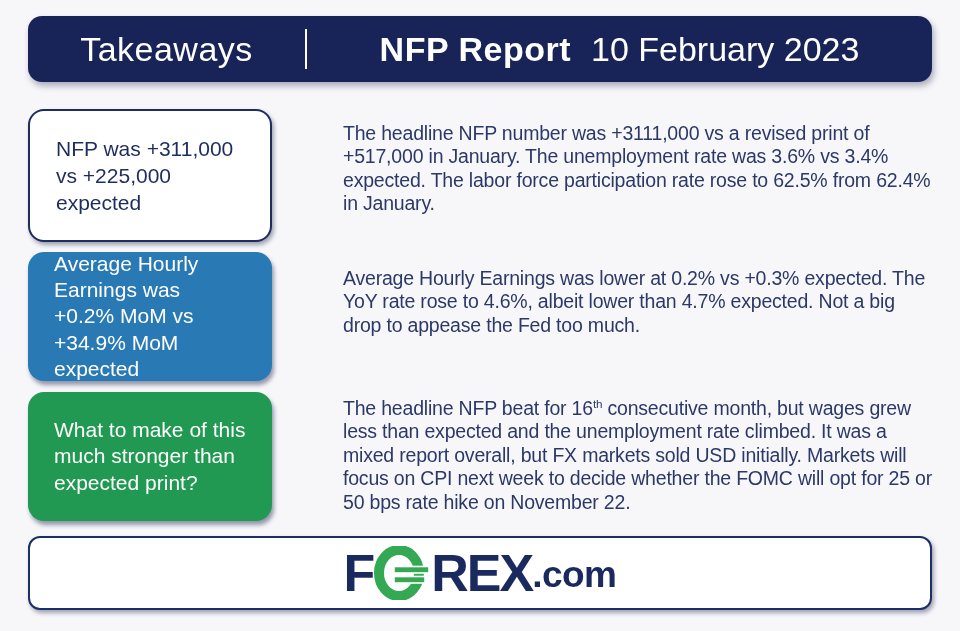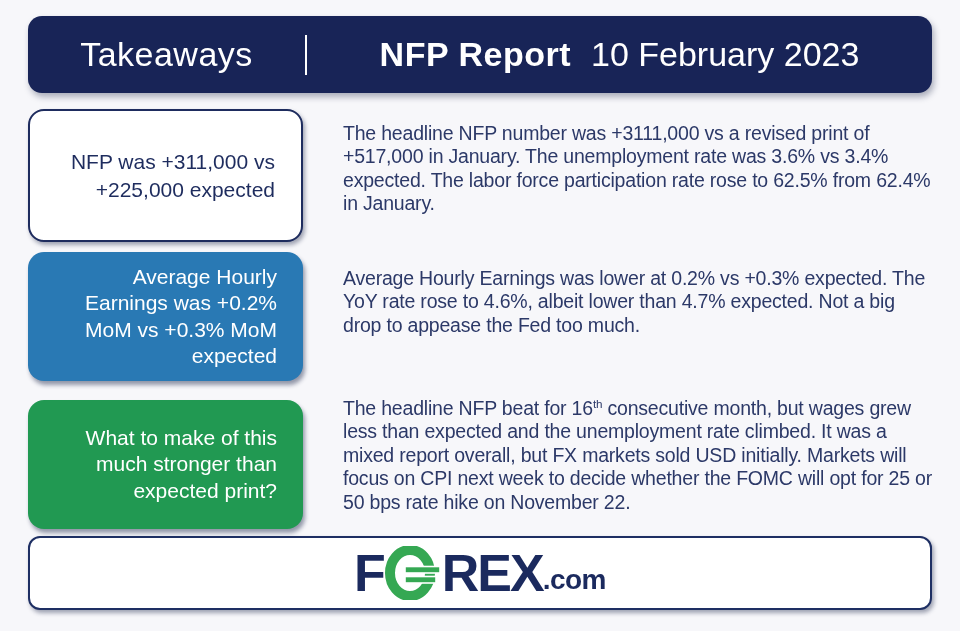--- a/index.html
+++ b/index.html
@@ -5,53 +5,52 @@
   html,body { margin:0; padding:0; }
   body { background:#e9e9ee; }
   #page {
     position:relative; width:960px; height:631px;
     background:#f7f7fa; overflow:hidden;
     font-family:"Liberation Sans", sans-serif;
   }
 
   
   .header {
-    position:absolute; left:28px; top:16px; width:904px; height:77px;
+    position:absolute; left:28px; top:16px; width:904px; height:66px;
     background:#182457; border-radius:14px;
     box-shadow:2px 4px 6px rgba(25,35,70,.35);
     display:flex; align-items:center; color:#ffffff;
   }
   .hdr-left { width:277px; text-align:center; font-size:34px; letter-spacing:.5px; }
   .hdr-divider { width:2px; height:40px; background:#ffffff; }
   .hdr-right {
     flex:1; display:flex; justify-content:center; align-items:baseline;
     gap:20px; font-size:34px;
   }
   .hdr-title { font-weight:bold; letter-spacing:.5px; }
   .hdr-date { font-weight:normal; }
 
   
   .callout {
-    position:absolute; left:28px; width:275px; box-sizing:border-box;
-    display:flex; align-items:center; justify-content:center; text-align:right;
+    position:absolute; left:28px; width:244px; box-sizing:border-box;
+    display:flex; align-items:center; justify-content:center; text-align:left;
     border-radius:16px; font-size:21px; line-height:1.24; padding:0 26px;
   }
   .callout-1 {
     top:109px; height:133px; background:#ffffff;
     border:2px solid #1e2c5e; color:#1e2c5e; line-height:1.3;
     box-shadow:2px 3px 4px rgba(25,35,70,.4);
   }
   .callout-2 {
     top:252px; height:129px; background:#2979b4; color:#ffffff;
     box-shadow:2px 4px 4px rgba(25,35,70,.45);
   }
   .callout-3 {
     top:392px; height:129px; background:#219952; color:#ffffff;
     box-shadow:2px 4px 4px rgba(25,35,70,.45);
-    margin-top:8px;
   }
 
   
   .para {
     position:absolute; left:333px; width:594px; margin:10px;
     font-size:19.5px; line-height:1.2; color:#2c3968; letter-spacing:-0.2px;
   }
   .para-1 { top:112px; }
   .para-2 { top:257px; }
   .para-3 { top:387px; }
@@ -64,21 +63,21 @@
     border:2px solid #1e2f63; border-radius:12px;
     box-shadow:2px 3px 4px rgba(25,35,70,.4);
     display:flex; align-items:center; justify-content:center;
   }
   .logo { display:flex; align-items:center; }
   .logo-f, .logo-rex {
     font-size:52px; font-weight:bold; color:#1b2a5e; letter-spacing:-2px;
   }
   .logo-o { margin:0 1px; display:block; }
   .logo-com {
-    font-size:28px; font-weight:bold; color:#1b2a5e;
+    font-size:37px; font-weight:bold; color:#1b2a5e;
     align-self:flex-end; margin-bottom:7px; letter-spacing:-0.5px;
   }
 </style>
 </head>
 <body>
 
 <div id="page">
 
   <header class="header">
     <div class="hdr-left">Takeaways</div>
@@ -87,21 +86,21 @@
       <span class="hdr-title">NFP Report</span>
       <span class="hdr-date">10 February 2023</span>
     </div>
   </header>
 
   <div class="callout callout-1">
     <span>NFP was +311,000 vs +225,000 expected</span>
   </div>
 
   <div class="callout callout-2">
-    <span>Average Hourly Earnings was +0.2% MoM vs +0.3% MoM expected</span>
+    <span>Average Hourly Earnings was +0.2% MoM vs +34.9% MoM expected</span>
   </div>
 
   <div class="callout callout-3">
     <span>What to make of this much stronger than expected print?</span>
   </div>
 
   <p class="para para-1">The headline NFP number was +3111,000 vs a revised print of +517,000 in January. The unemployment rate was 3.6% vs 3.4% expected. The labor force participation rate rose to 62.5% from 62.4% in January.</p>
 
   <p class="para para-2">Average Hourly Earnings was lower at 0.2% vs +0.3% expected. The YoY rate rose to 4.6%, albeit lower than 4.7% expected. Not a big drop to appease the Fed too much.</p>
 

